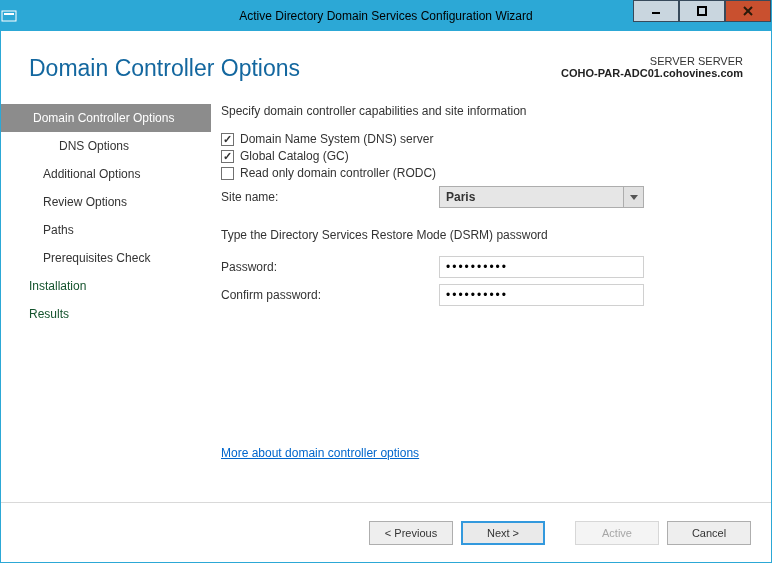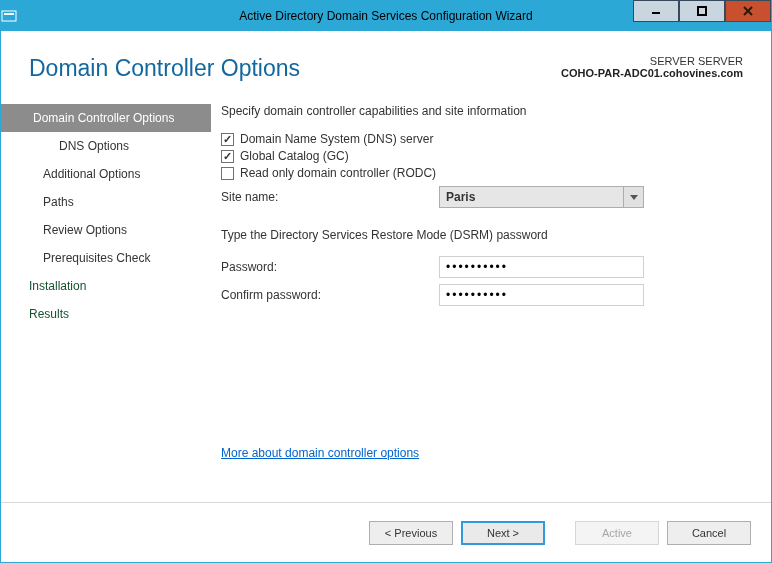--- a/index.html
+++ b/index.html
@@ -80,22 +80,22 @@
       <div class="label">SERVER SERVER</div>
       <div class="server">COHO-PAR-ADC01.cohovines.com</div>
     </div>
   </div>
 
   <div class="content">
     <div class="sidebar">
       <div class="step active">Domain Controller Options</div>
       <div class="step sub">DNS Options</div>
       <div class="step">Additional Options</div>
+      <div class="step">Review Options</div>
       <div class="step">Paths</div>
-      <div class="step">Review Options</div>
       <div class="step">Prerequisites Check</div>
       <div class="step disabled">Installation</div>
       <div class="step disabled">Results</div>
     </div>
 
     <div class="main">
       <div class="section-label">Specify domain controller capabilities and site information</div>
 
       <div class="checkbox-row">
         <span class="chk checked"></span>

